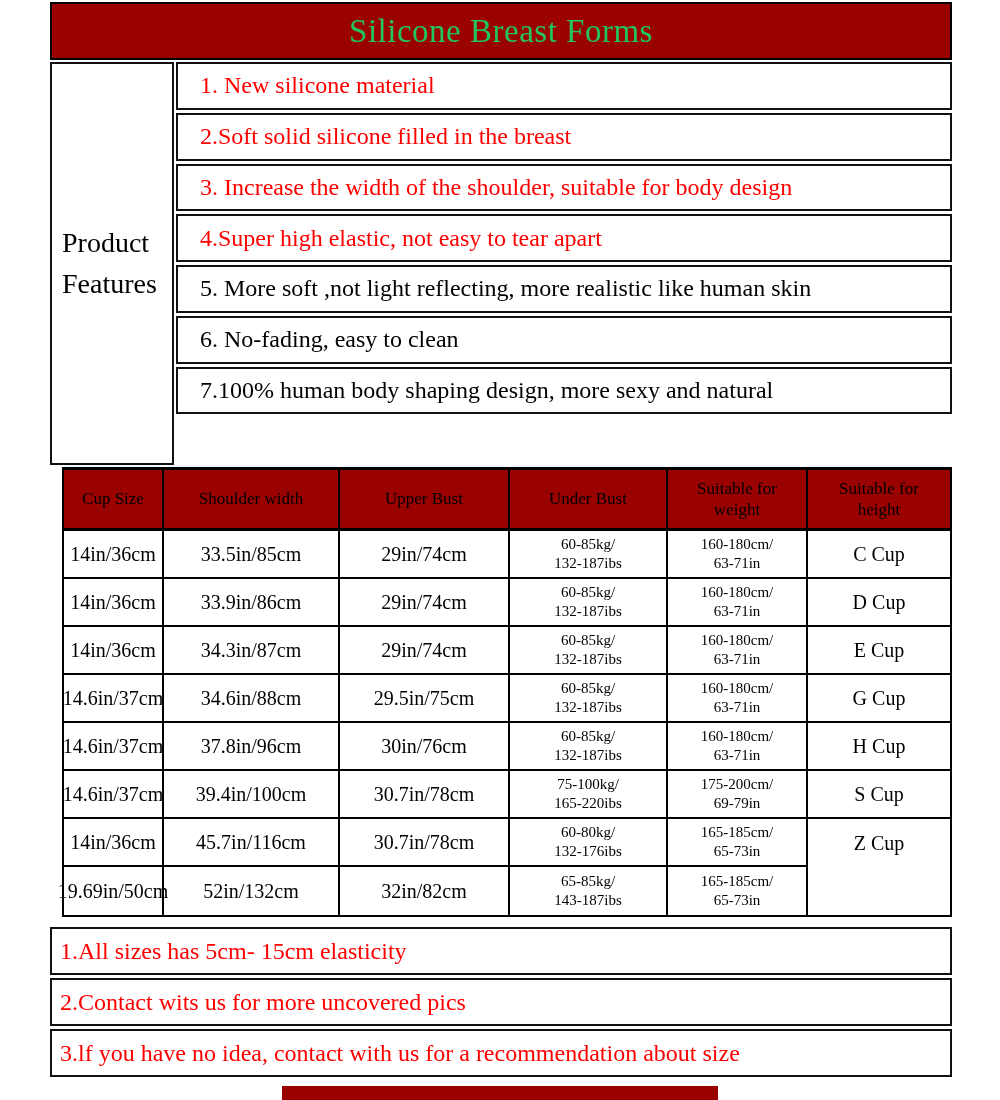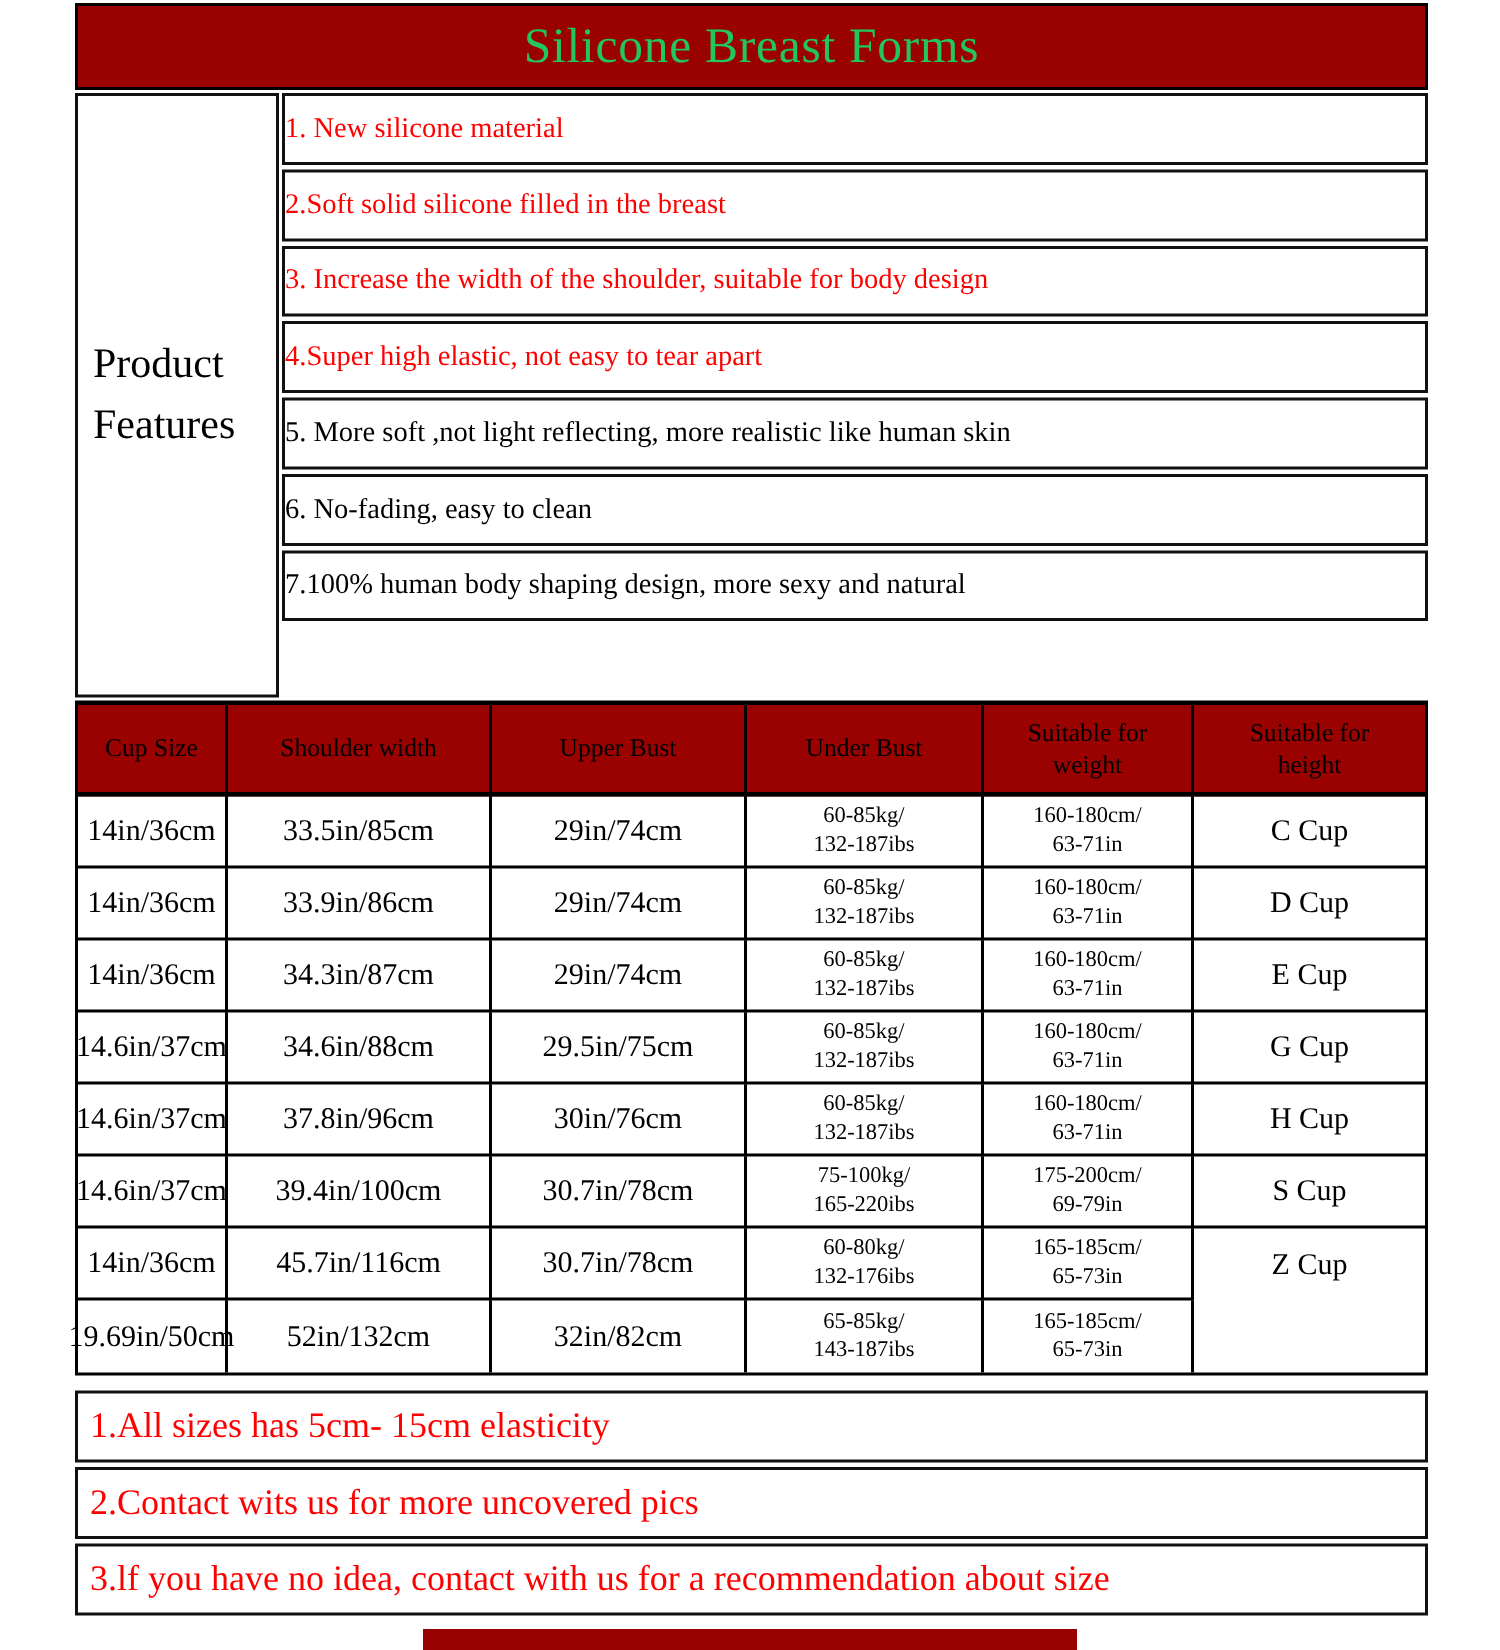--- a/index.html
+++ b/index.html
@@ -8,34 +8,34 @@
     font-family:"Liberation Serif", serif; color:#000;
   }
   .doc { position:absolute; left:50px; top:2px; width:902px; }
   .titlebar {
     box-sizing:border-box; height:58px; background:#9a0101;
     border:2px solid #000; display:flex; align-items:center; justify-content:center;
     font-size:33px; letter-spacing:0.5px; color:#22c55e;
   }
   .features { display:flex; gap:2px; margin-top:2px; height:403px; }
   .flabel {
-    box-sizing:border-box; width:136px; border:2px solid #111;
+    box-sizing:border-box; width:124px; border:2px solid #111;
     display:flex; align-items:center; padding-left:10px;
     font-size:28px; line-height:1.45;
   }
   .frows { flex:1; display:grid; grid-template-rows:repeat(8, 1fr); gap:3px; }
   .frow {
     box-sizing:border-box; border:2px solid #111; display:flex; align-items:center;
-    padding-left:0; font-size:19px; background:#fff;
+    padding-left:22px; font-size:24px; background:#fff;
   }
   .red-text { color:#ff0000; }
   .stable {
     margin-top:2px; display:grid;
     grid-template-columns:100px 176px 170px 158px 140px 1fr;
-    border:2px solid #000; border-top:3px solid #000; background:#fff;
+    border:2px solid #000; border-top:3px solid #000; background:#fff;margin-left:12px;
   }
   .hcell {
     box-sizing:border-box; height:61px; background:#9a0101; color:#000;
     border-right:2px solid #000; border-bottom:3px solid #000;
     display:flex; align-items:center; justify-content:center;
     text-align:center; font-size:17px; line-height:1.25; padding:0 14px;
   }
   .hcell:nth-child(6) { border-right:none; }
   .dcell {
     box-sizing:border-box; height:48px;

